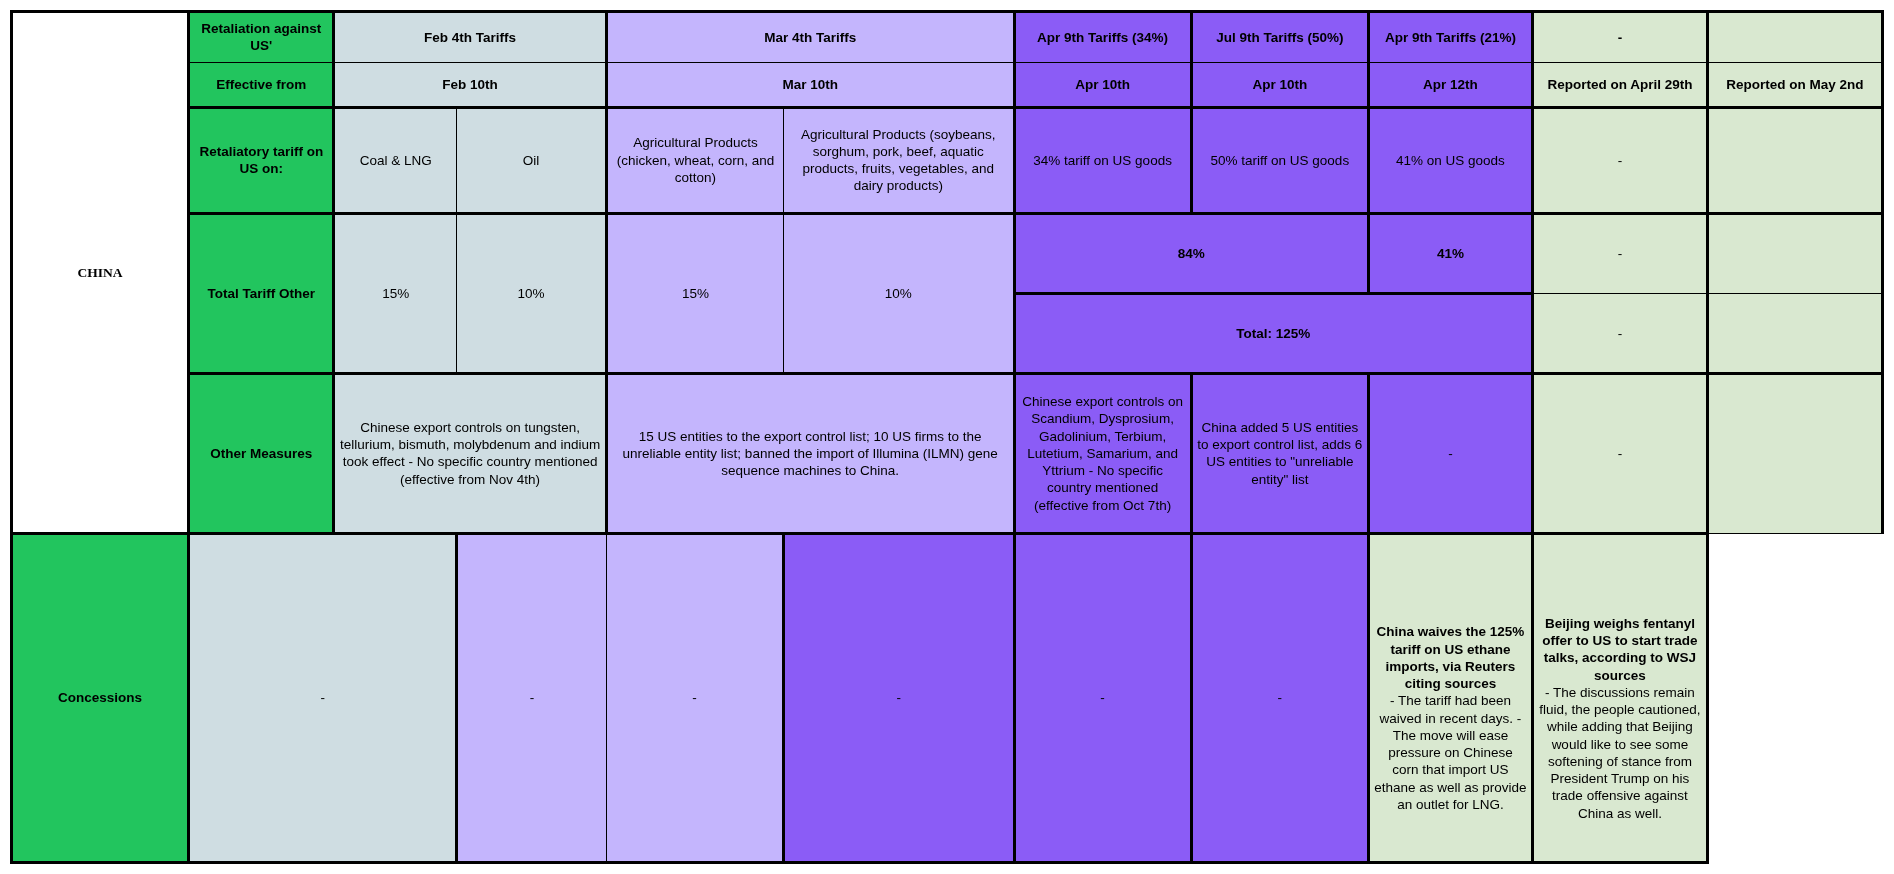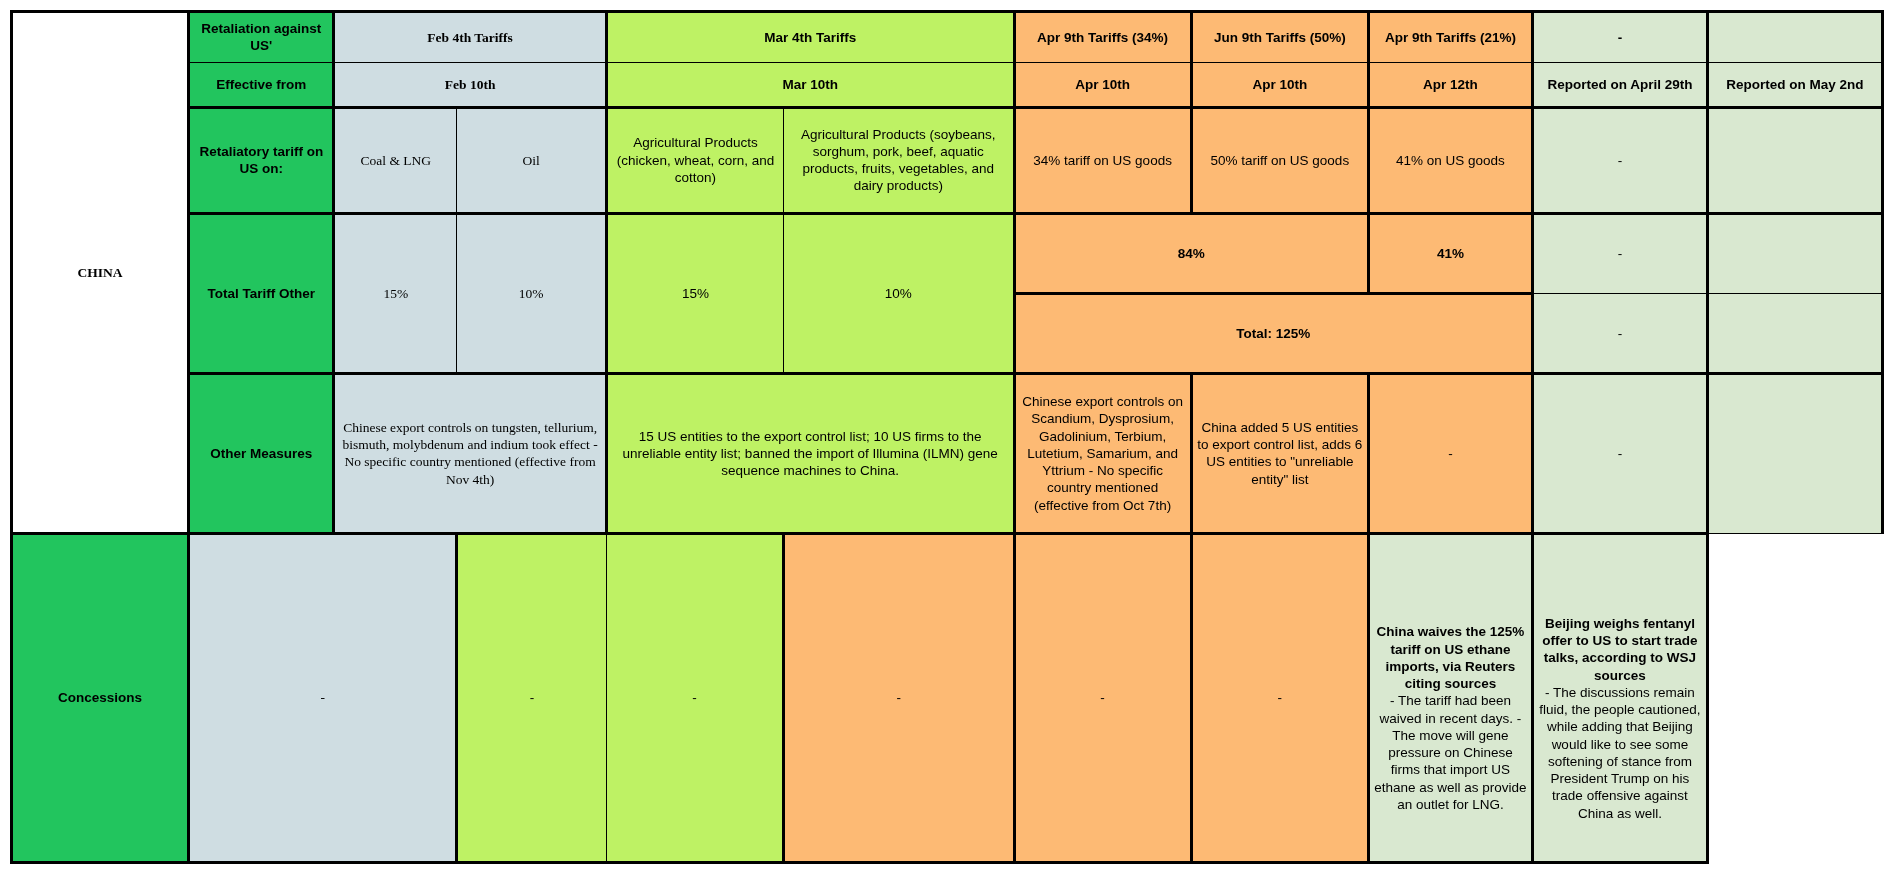--- a/index.html
+++ b/index.html
@@ -54,23 +54,23 @@
     font-family: Liberation Serif, serif;
   }
   .rowlabel {
     font-weight: bold;
     font-size: 13.5px;
     background: #22c55e;
   }
   .hdr { font-weight: bold; font-size: 13.5px; }
   .bold { font-weight: bold; margin-top: 41px; }
 
-  .blue   { background: #cfdde2; font-family: Liberation Serif, serif; }
-  .yellow { background: #bef264; }
-  .pink   { background: #fdba74; }
+  .blue   { background: #cfdde2; }
+  .yellow { background: #c4b5fd; }
+  .pink   { background: #8b5cf6; }
   .green  { background: #d9e8d0; }
 </style>
 </head>
 <body>
 
 <div id="sheet">
   <table class="tariff">
     <colgroup>
       <col style="width:160px">
       <col style="width:131px">
@@ -85,21 +85,21 @@
       <col style="width:158px">
     </colgroup>
     <tbody>
 
       <tr style="height:43px">
         <td class="country tk-l tk-t" rowspan="6">CHINA</td>
         <td class="rowlabel tk-t tk-l">Retaliation against US'</td>
         <td class="hdr blue tk-t tk-l" colspan="2">Feb 4th Tariffs</td>
         <td class="hdr yellow tk-t tk-l" colspan="2">Mar 4th Tariffs</td>
         <td class="hdr pink tk-t tk-l">Apr 9th Tariffs (34%)</td>
-        <td class="hdr pink tk-t tk-l">Jun 9th Tariffs (50%)</td>
+        <td class="hdr pink tk-t tk-l">Jul 9th Tariffs (50%)</td>
         <td class="hdr pink tk-t tk-l">Apr 9th Tariffs (21%)</td>
         <td class="hdr green tk-t tk-l">-</td>
         <td class="hdr green tk-t tk-l tk-r"></td>
       </tr>
 
       <tr style="height:38px">
         <td class="rowlabel tk-l">Effective from</td>
         <td class="hdr blue tk-l" colspan="2">Feb 10th</td>
         <td class="hdr yellow tk-l" colspan="2">Mar 10th</td>
         <td class="hdr pink tk-l">Apr 10th</td>
@@ -154,21 +154,21 @@
       <tr style="height:279px">
         <td class="rowlabel tk-l tk-t tk-b">Concessions</td>
         <td class="blue tk-l tk-t tk-b" colspan="2">-</td>
         <td class="yellow tk-l tk-t tk-b">-</td>
         <td class="yellow tk-t tk-b">-</td>
         <td class="pink tk-l tk-t tk-b">-</td>
         <td class="pink tk-l tk-t tk-b">-</td>
         <td class="pink tk-l tk-t tk-b">-</td>
         <td class="green tk-l tk-t tk-b">
           <div class="bold">China waives the 125% tariff on US ethane imports, via Reuters citing sources</div>
-          <div>- The tariff had been waived in recent days. - The move will gene pressure on Chinese firms that import US ethane as well as provide an outlet for LNG.</div>
+          <div>- The tariff had been waived in recent days. - The move will ease pressure on Chinese corn that import US ethane as well as provide an outlet for LNG.</div>
         </td>
         <td class="green tk-l tk-t tk-b tk-r">
           <div class="bold">Beijing weighs fentanyl offer to US to start trade talks, according to WSJ sources</div>
           <div>- The discussions remain fluid, the people cautioned, while adding that Beijing would like to see some softening of stance from President Trump on his trade offensive against China as well.</div>
         </td>
       </tr>
 
     </tbody>
   </table>
 </div>

